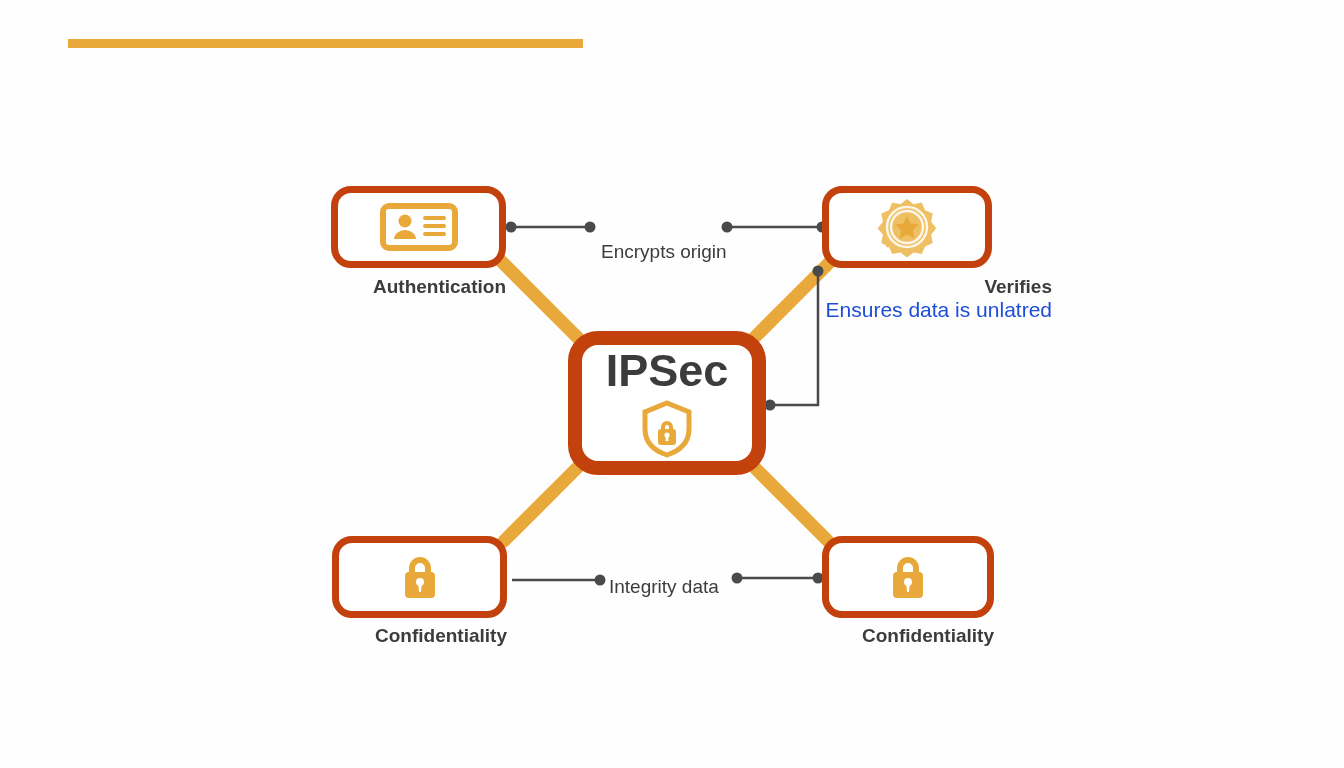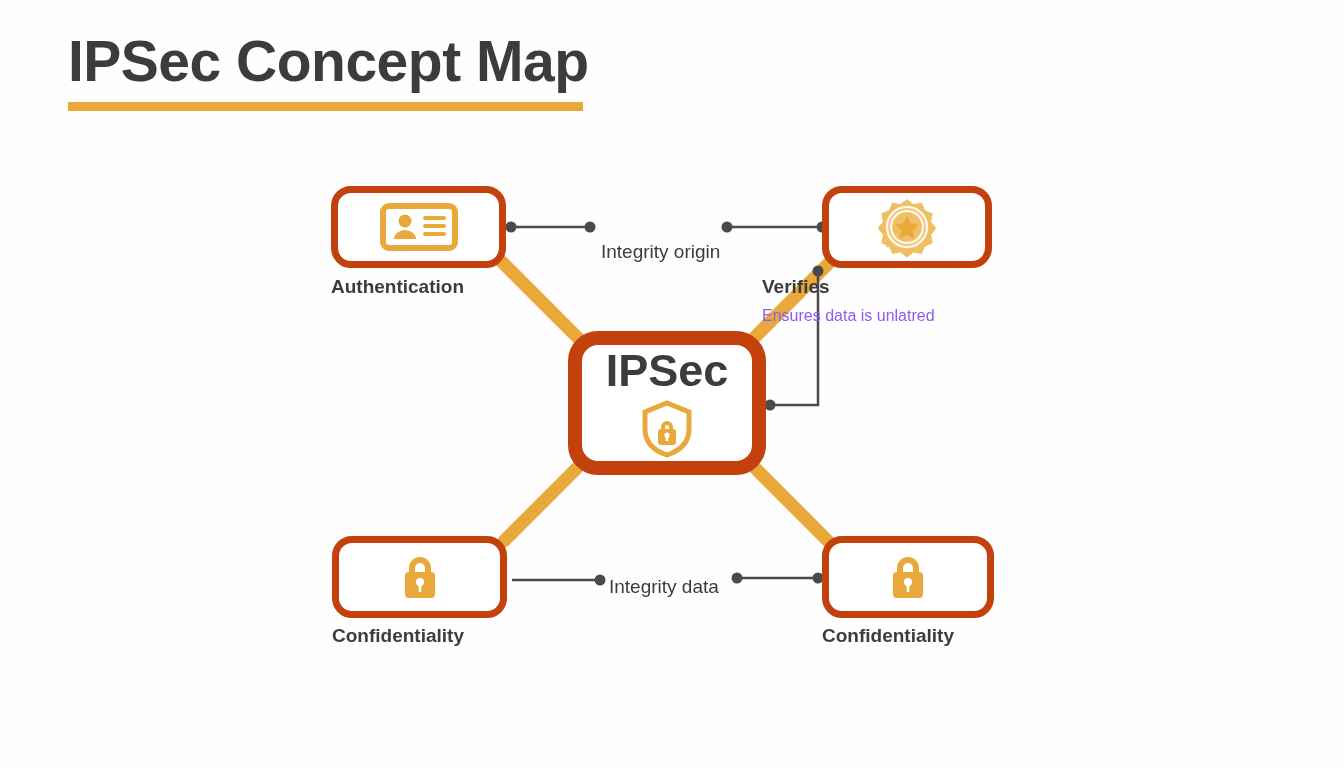--- a/index.html
+++ b/index.html
@@ -77,53 +77,51 @@
     font-size: 45px;
     font-weight: bold;
     color: #3c3c3e;
     line-height: 1;
     margin-bottom: 4px;
   }
 
   
   .node-caption {
     position: absolute;
-    text-align: left;
+    text-align: right;
     z-index: 4;
   }
   .caption-label {
     font-size: 19px;
     font-weight: bold;
     color: #3c3c3e;
     white-space: nowrap;
   }
   .caption-sub {
-    font-size: 16px;
+    font-size: 21px;
     font-weight: normal;
-    color: #8b5cf6;
-    white-space: nowrap;
-    margin-top: 9px;
+    color: #1d4ed8;
+    white-space: nowrap;
   }
 
   
   .edge-label {
     position: absolute;
     font-size: 19px;
     color: #3c3c3e;
     white-space: nowrap;
     z-index: 4;
   }
 </style>
 </head>
 <body>
 
 <div id="page">
 
   <div id="title-block">
-    <div id="page-title">IPSec Concept Map</div>
     <div id="title-underline"></div>
   </div>
 
   <div id="diagram">
 
     <svg id="link-layer" viewBox="0 0 1344 768" xmlns="http://www.w3.org/2000/svg">
 
       <g stroke="#e8a93a" stroke-width="13" stroke-linecap="round" fill="none">
         <line x1="580" y1="340" x2="496" y2="256"></line>
         <line x1="752" y1="340" x2="830" y2="262"></line>
@@ -217,17 +215,17 @@
         <path d="M12 22 v-5 a11 11 0 0 1 22 0 v5 h-6 v-5 a5 5 0 0 0 -10 0 v5 z" fill="#e8a93a"></path>
         <rect x="8" y="21" width="30" height="26" rx="4" fill="#e8a93a"></rect>
         <circle cx="23" cy="31" r="4" fill="#ffffff"></circle>
         <path d="M21 31 h4 l-1 10 h-2 z" fill="#ffffff"></path>
       </svg>
     </div>
     <div class="node-caption" style="left:822px; top:625px; width:172px;">
       <div class="caption-label">Confidentiality</div>
     </div>
 
-    <div class="edge-label" style="left:601px; top:241px;">Integrity origin</div>
+    <div class="edge-label" style="left:601px; top:241px;">Encrypts origin</div>
     <div class="edge-label" style="left:609px; top:576px;">Integrity data</div>
 
   </div>
 </div>
 
 </body></html>

